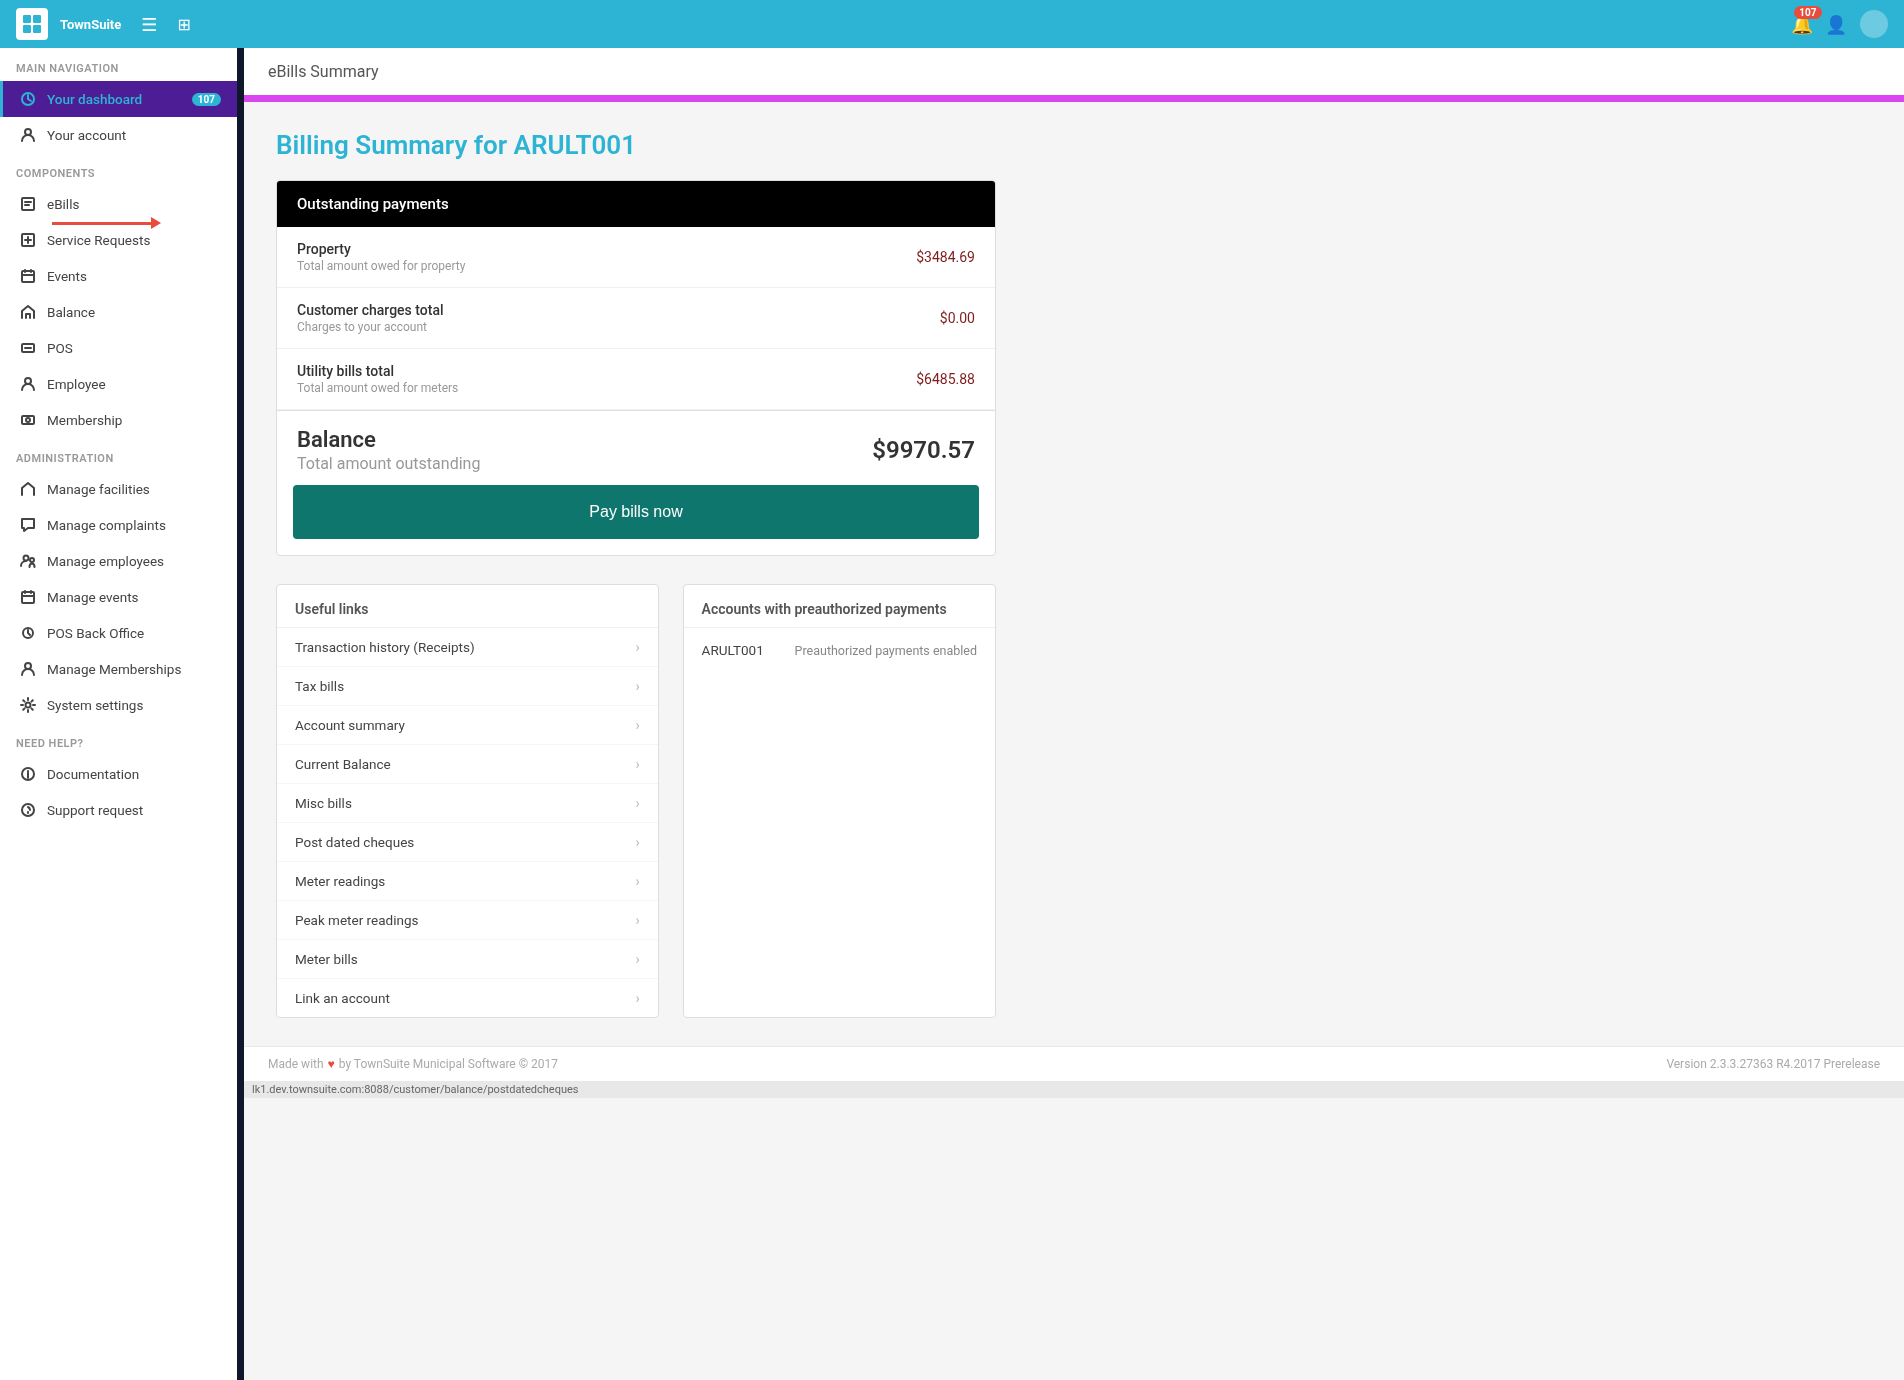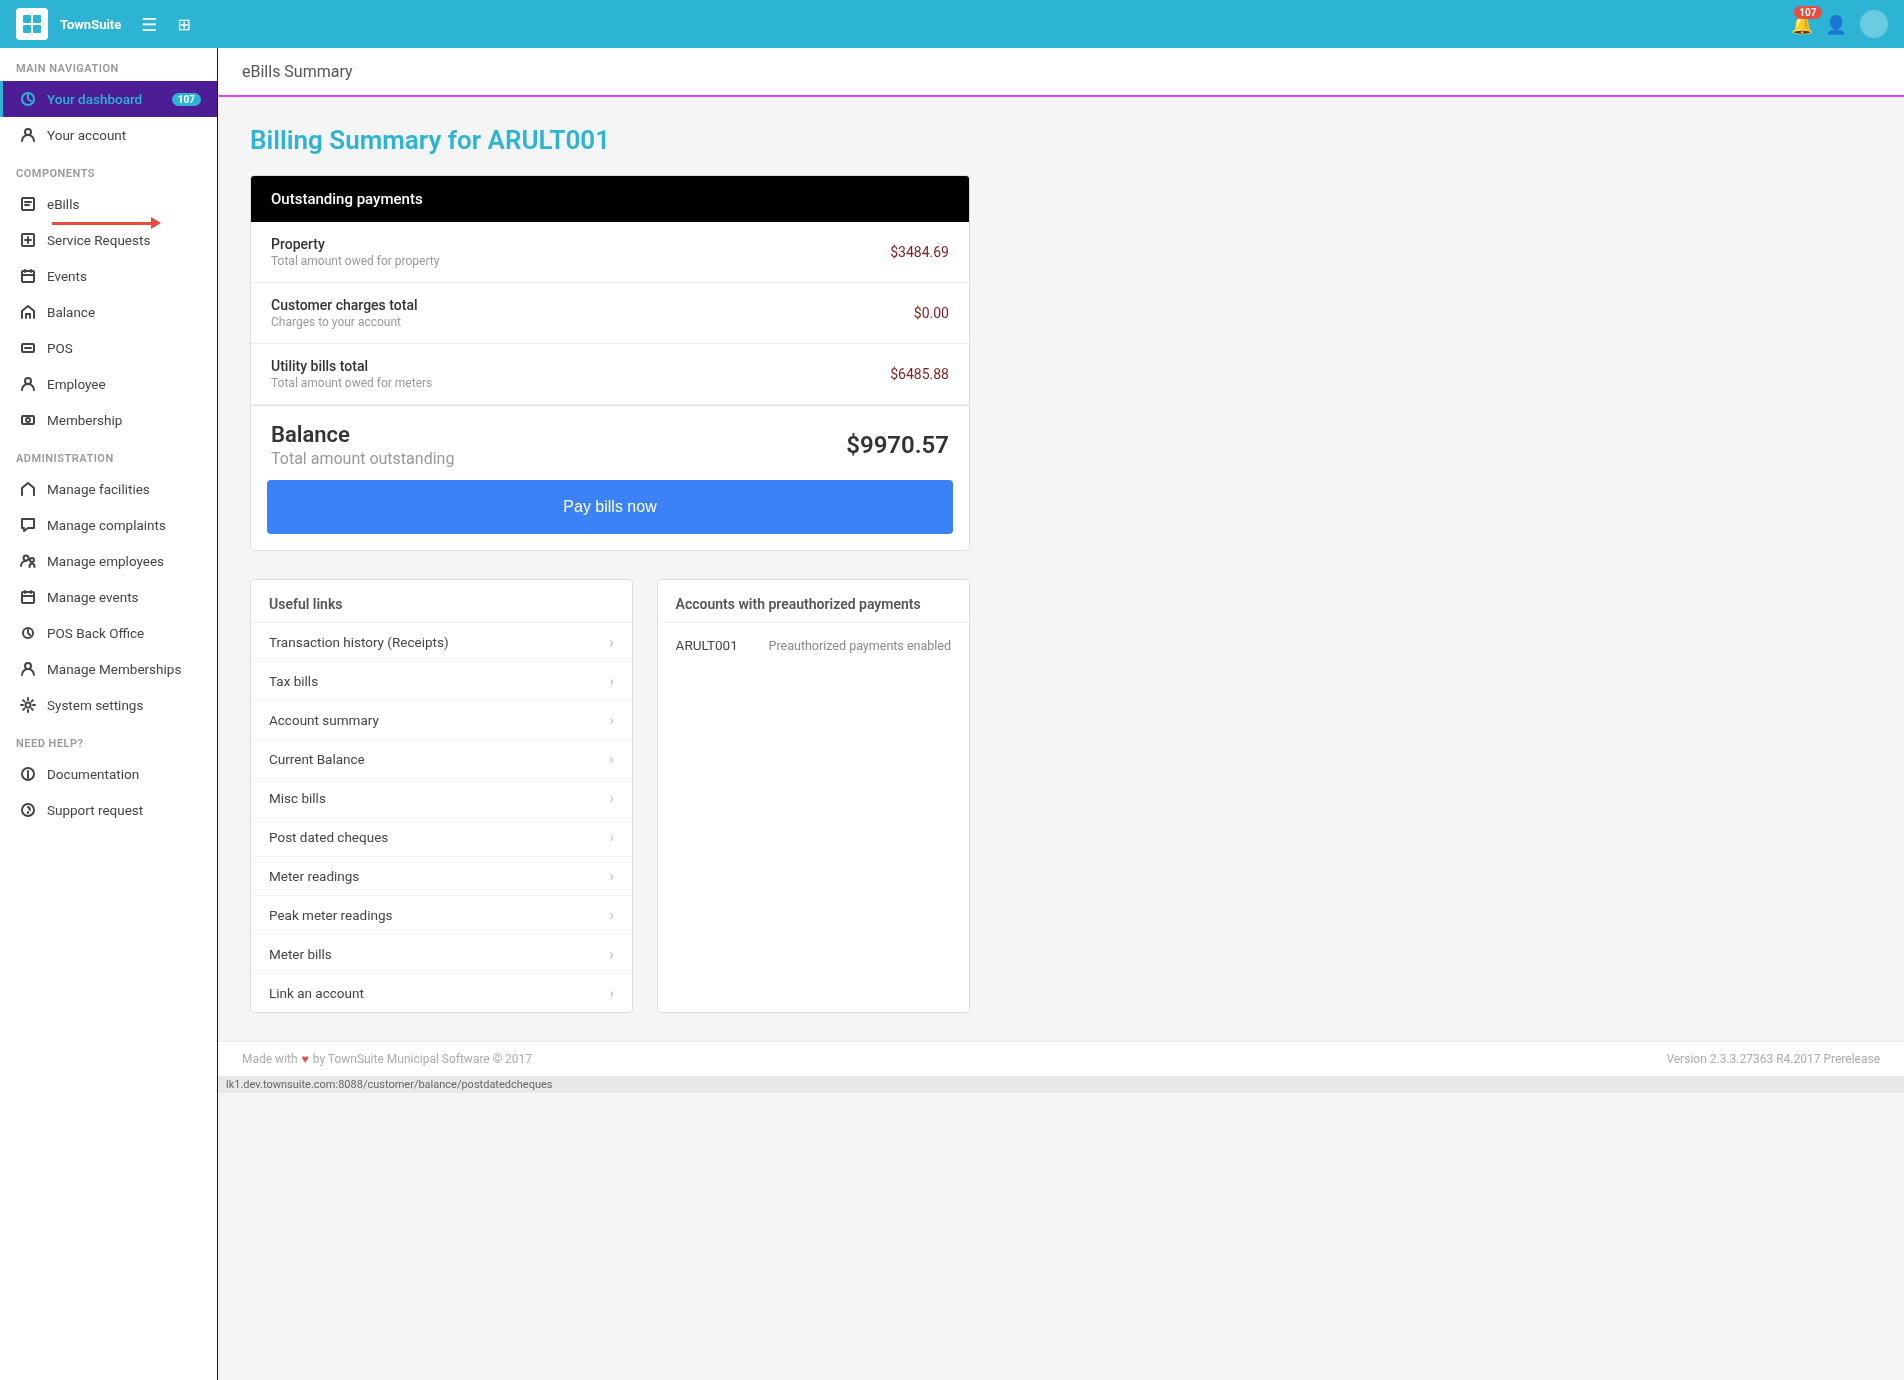--- a/index.html
+++ b/index.html
@@ -12,31 +12,31 @@
     .topbar-logo-icon svg { width: 24px; height: 24px; }
     .topbar-spacer { flex: 1; }
     .topbar-icon-btn { color: white; cursor: pointer; position: relative; font-size: 18px; }
     .topbar-badge { position: absolute; top: -8px; right: -8px; background: #e74c3c; color: white; border-radius: 10px; font-size: 10px; padding: 1px 5px; font-weight: bold; }
     .topbar-avatar { width: 28px; height: 28px; background: rgba(255,255,255,0.3); border-radius: 50%; cursor: pointer; }
 
     
     .layout { display: flex; flex: 1; }
 
     
-    .sidebar { width: 218px; background: #fff; border-right: 1px solid #0f172a; flex-shrink: 0; overflow-y: auto; padding-bottom: 20px; }
+    .sidebar { width: 244px; background: #fff; border-right: 7px solid #0f172a; flex-shrink: 0; overflow-y: auto; padding-bottom: 20px; }
     .sidebar-section-label { font-size: 11px; color: #999; font-weight: 600; text-transform: uppercase; padding: 14px 16px 6px; letter-spacing: 0.5px; }
     .sidebar-item { display: flex; align-items: center; gap: 10px; padding: 9px 16px; cursor: pointer; color: #444; font-size: 13.5px; border-left: 3px solid transparent; }
     .sidebar-item.active { color: #2db4d4; border-left-color: #2db4d4; background: #4c1d95; font-weight: 500; }
     .sidebar-item .icon { width: 18px; height: 18px; display: flex; align-items: center; justify-content: center; flex-shrink: 0; }
     .sidebar-item .badge { background: #2db4d4; color: white; border-radius: 10px; font-size: 10px; padding: 1px 6px; margin-left: 4px; font-weight: bold; }
     .sidebar-item-label { flex: 1; }
 
     
     .main { flex: 1; overflow-y: auto; }
-    .page-header { background: white; border-bottom: 2px solid #d946ef; padding: 14px 24px; font-size: 16px; color: #555; font-weight: 400; }
+    .page-header { background: white; border-bottom: 7px solid #d946ef; padding: 14px 24px; font-size: 16px; color: #555; font-weight: 400; }
 
     .content { padding: 28px 32px; }
 
     
     .billing-title { font-size: 26px; font-weight: 400; color: #333; margin-bottom: 20px; }
     .billing-title span { color: #2db4d4; font-weight: 600; }
 
     .billing-card { background: white; border: 1px solid #ddd; border-radius: 4px; margin-bottom: 28px; overflow: hidden; max-width: 720px; }
 
     .billing-card-header { background: #000000; color: white; padding: 14px 20px; font-size: 15px; font-weight: 500; }
@@ -45,21 +45,21 @@
     .billing-row:last-of-type { border-bottom: none; }
     .billing-row-title { font-size: 14px; font-weight: 500; color: #333; }
     .billing-row-sub { font-size: 12px; color: #999; margin-top: 2px; }
     .billing-row-amount { font-size: 14px; color: #7f1d1d; font-weight: 400; }
 
     .balance-row { display: flex; align-items: center; justify-content: space-between; padding: 16px 20px 12px; border-top: 1px solid #e0e0e0; }
     .balance-label { font-size: 22px; font-weight: 600; color: #333; }
     .balance-sub { font-size: 16px; color: #999; margin-top: 2px; }
     .balance-amount { font-size: 24px; font-weight: 600; color: #333; }
 
-    .pay-btn { display: block; width: calc(100% - 32px); margin: 0 16px 16px; background: #3b82f6; color: white; border: none; padding: 18px; font-size: 16px; font-weight: 500; border-radius: 4px; cursor: pointer; text-align: center; }
+    .pay-btn { display: block; width: calc(100% - 32px); margin: 0 16px 16px; background: #0f766e; color: white; border: none; padding: 18px; font-size: 16px; font-weight: 500; border-radius: 4px; cursor: pointer; text-align: center; }
 
     
     .bottom-grid { display: flex; gap: 24px; max-width: 720px; }
     .bottom-card { background: white; border: 1px solid #ddd; border-radius: 4px; flex: 1; overflow: hidden; }
     .bottom-card-title { font-size: 14px; font-weight: 600; color: #555; padding: 16px 18px 10px; border-bottom: 1px solid #f0f0f0; }
 
     .link-item { display: flex; align-items: center; justify-content: space-between; padding: 11px 18px; border-bottom: 1px solid #f5f5f5; cursor: pointer; font-size: 13.5px; color: #444; }
     .link-item:last-child { border-bottom: none; }
     .link-arrow { color: #bbb; font-size: 14px; }
 

